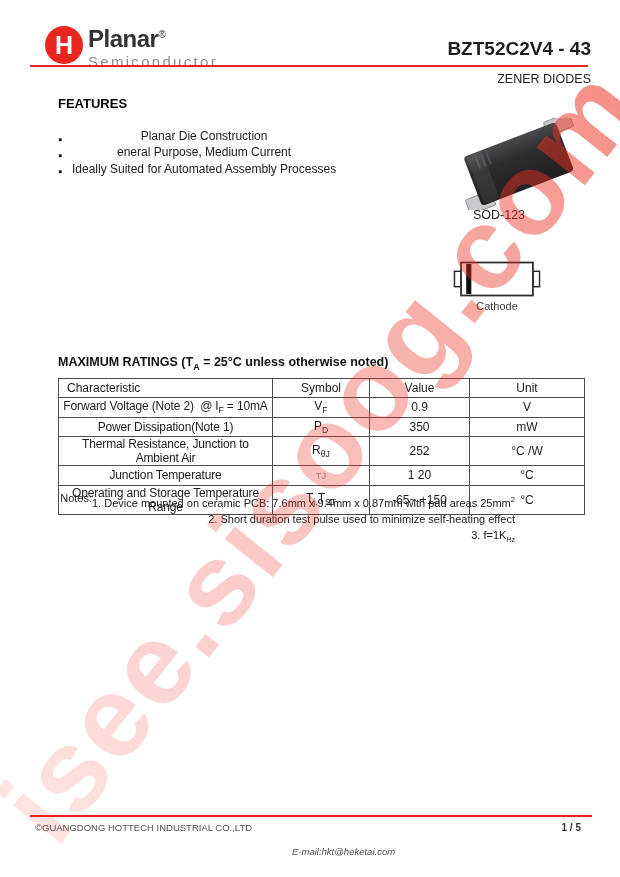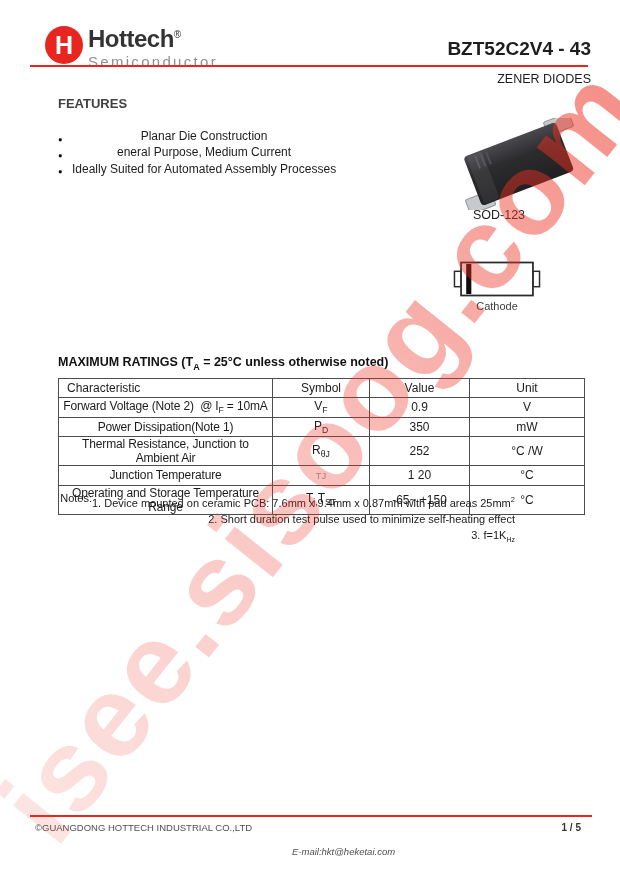--- a/index.html
+++ b/index.html
@@ -14,21 +14,21 @@
   .logo-text{margin-left:5px;}
   .brand-line{font-size:24px;font-weight:bold;color:#333;line-height:1.05;letter-spacing:-0.5px;}
   .brand-reg{font-size:10px;vertical-align:super;font-weight:normal;}
   .brand-sub{font-size:15px;color:#8f8f8f;letter-spacing:2.3px;margin-top:2px;}
   .rule-top{position:absolute;left:30px;top:65px;width:558px;height:2px;background:#e8251f;}
   .doc-title{position:absolute;right:29px;top:38px;font-size:19px;font-weight:bold;color:#1d1d1d;text-align:right;}
   .doc-category{position:absolute;right:29px;top:72px;font-size:12.5px;color:#1d1d1d;text-align:right;}
 
   
   .section{position:absolute;left:58px;}
-  .sec-title{font-size:13px;font-weight:bold;color:#404040;}
+  .sec-title{font-size:13px;font-weight:bold;color:#000000;}
   ul.bullets{list-style:none;margin:17px 0 0 0;padding:0;text-align:center;}
   ul.bullets li{position:relative;padding-left:14px;font-size:12px;line-height:16.4px;color:#1c1c1c;}
   ul.bullets li::before{content:"●";position:absolute;left:0;top:3.5px;font-size:7.5px;color:#111;}
   #features{top:96px;}
   #mechanical{top:227px;}
 
   
   .sod-figure{position:absolute;left:440px;top:118px;width:160px;height:92px;}
   .sod-label{position:absolute;left:434px;top:208px;width:130px;text-align:center;font-size:12.5px;color:#222;}
   .cathode-figure{position:absolute;left:452px;top:261px;width:90px;text-align:center;}
@@ -77,21 +77,21 @@
   }
 </style>
 </head>
 <body>
 
 <div class="page">
 
   <div class="logo">
     <div class="logo-mark">H</div>
     <div class="logo-text">
-      <div class="brand-line"><span>Hottech</span><span class="brand-reg">®</span></div>
+      <div class="brand-line"><span>Planar</span><span class="brand-reg">®</span></div>
       <div class="brand-sub">Semiconductor</div>
     </div>
   </div>
   <div class="rule-top"></div>
   <div class="doc-title">BZT52C2V4 - 43</div>
   <div class="doc-category">ZENER DIODES</div>
 
   <div class="section" id="features">
     <div class="sec-title">FEATURES</div>
     <ul class="bullets">

